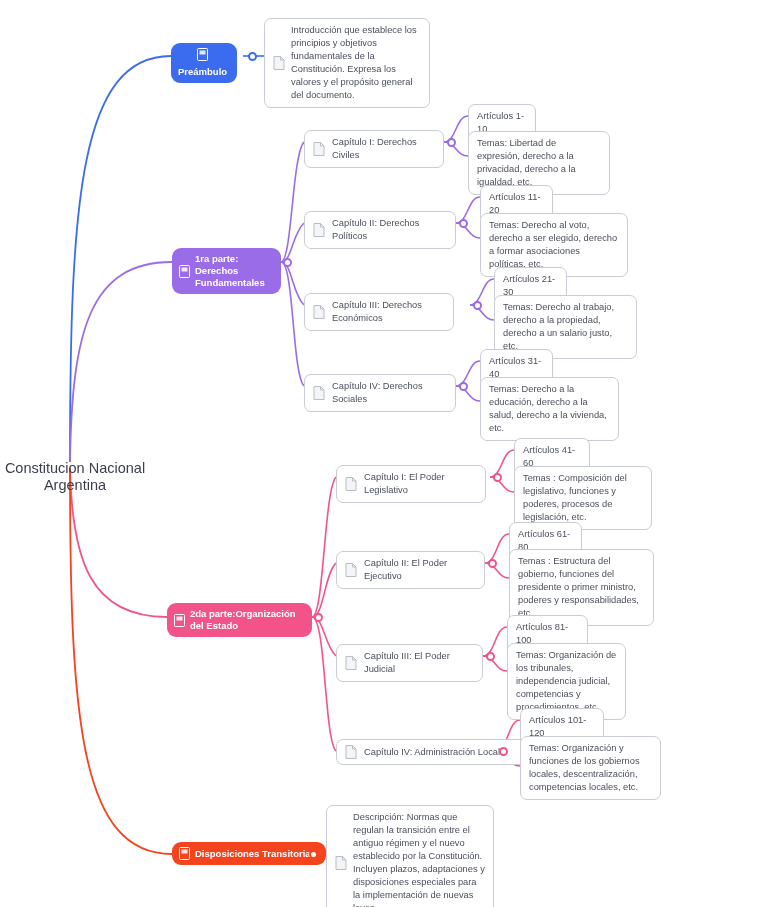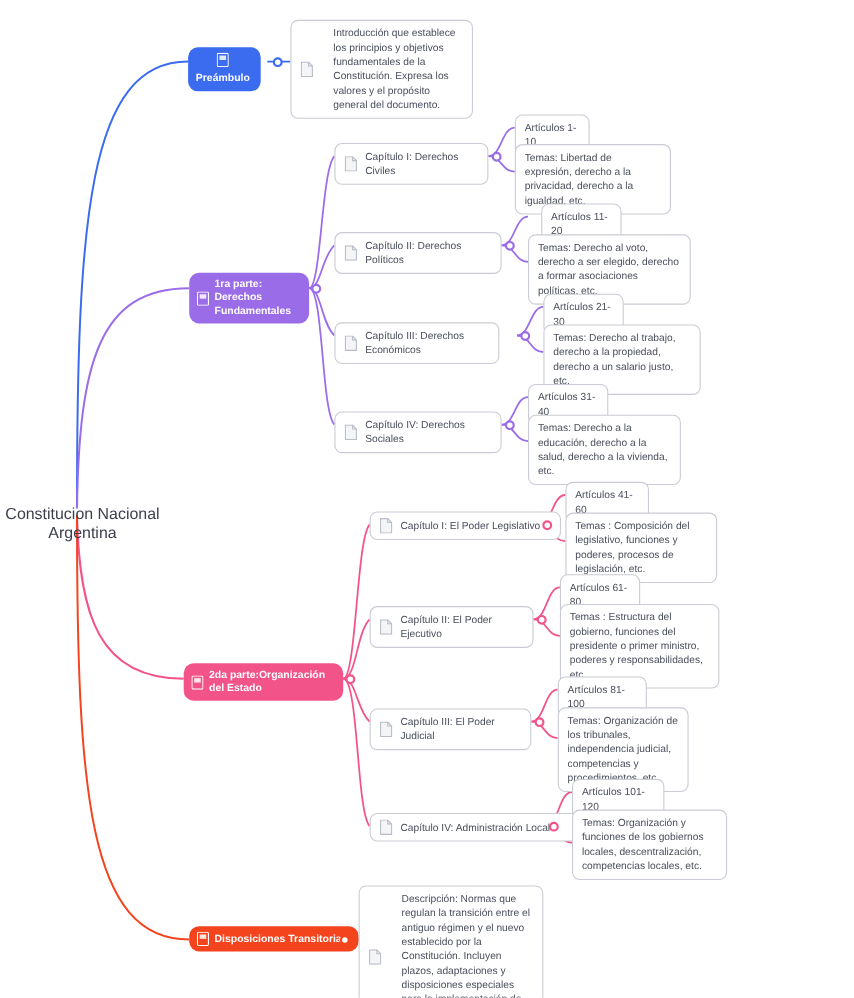--- a/index.html
+++ b/index.html
@@ -14,21 +14,21 @@
   .root{color:#3b3f4c;font-size:14.5px;line-height:17px;text-align:center;
         display:block;white-space:pre-line;}
 
   
   .pill{border-radius:9px;color:#ffffff;font-size:9.5px;font-weight:bold;
         line-height:12px;padding:5px 10px 5px 7px;gap:5px;}
   .pill .lbl{display:block;}
 
   
   .box{background:#ffffff;border:1px solid #c9ccd4;border-radius:7px;
-       color:#4a4f5c;font-size:9.3px;line-height:13px;padding:5px 8px;gap:18px;}
+       color:#4a4f5c;font-size:9.3px;line-height:13px;padding:5px 8px;gap:6px;}
   .box.chapter{gap:7px;}
   .box .lbl{display:block;}
 
   .ico{flex:0 0 auto;display:block;}
   .ico svg{display:block;}
 
   .dot{position:absolute;width:9px;height:9px;border-radius:50%;
        background:#ffffff;box-sizing:border-box;}
 </style>
 </head>
@@ -142,21 +142,21 @@
   <div class="node box chapter" style="left:304px;top:211px;width:152px;">
     <span class="ico">
       <svg width="12" height="14" viewBox="0 0 12 14">
           <path d="M1 0.5h6.5L11 4v9.5H1z" fill="#f4f5f7" stroke="#b9bdc7" stroke-width="1"></path>
           <path d="M7.5 0.5V4H11" fill="none" stroke="#b9bdc7" stroke-width="1"></path>
         </svg>
     </span>
     <span class="lbl">Capítulo II: Derechos Políticos</span>
   </div>
   <div class="dot" style="left:459px;top:218.5px;border:2px solid #9b6ce8;"></div>
-  <div class="node box" style="left:480px;top:185px;width:73px;margin-left:12px;">
+  <div class="node box" style="left:480px;top:185px;width:73px;">
     <span class="lbl">Artículos 11-20</span>
   </div>
   <div class="node box" style="left:480px;top:213px;width:148px;">
     <span class="lbl">Temas: Derecho al voto, derecho a ser elegido, derecho a formar asociaciones políticas, etc.</span>
   </div>
 
   <div class="node box chapter" style="left:304px;top:293px;width:150px;">
     <span class="ico">
       <svg width="12" height="14" viewBox="0 0 12 14">
           <path d="M1 0.5h6.5L11 4v9.5H1z" fill="#f4f5f7" stroke="#b9bdc7" stroke-width="1"></path>
@@ -194,21 +194,21 @@
     <span class="ico">
       <svg width="11" height="13" viewBox="0 0 11 13">
           <rect x="0.5" y="0.5" width="10" height="12" rx="1" fill="none" stroke="#ffffff" stroke-width="1"></rect>
           <rect x="2.5" y="2.5" width="6" height="4" fill="#ffffff" opacity="0.85"></rect>
         </svg>
     </span>
     <span class="lbl">2da parte:Organización del Estado</span>
   </div>
   <div class="dot" style="left:314px;top:612.5px;border:2px solid #f2548a;"></div>
 
-  <div class="node box chapter" style="left:336px;top:465px;width:174px;text-align:right;">
+  <div class="node box chapter" style="left:336px;top:465px;width:150px;">
     <span class="ico">
       <svg width="12" height="14" viewBox="0 0 12 14">
           <path d="M1 0.5h6.5L11 4v9.5H1z" fill="#f4f5f7" stroke="#b9bdc7" stroke-width="1"></path>
           <path d="M7.5 0.5V4H11" fill="none" stroke="#b9bdc7" stroke-width="1"></path>
         </svg>
     </span>
     <span class="lbl">Capítulo I: El Poder Legislativo</span>
   </div>
   <div class="dot" style="left:493px;top:472.5px;border:2px solid #f2548a;"></div>
   <div class="node box" style="left:514px;top:438px;width:76px;">

